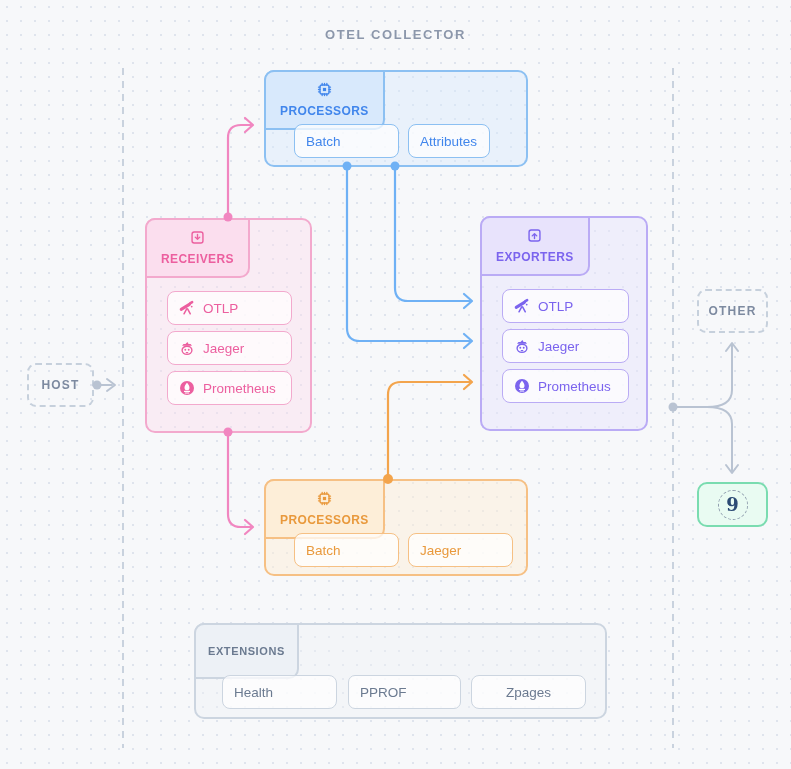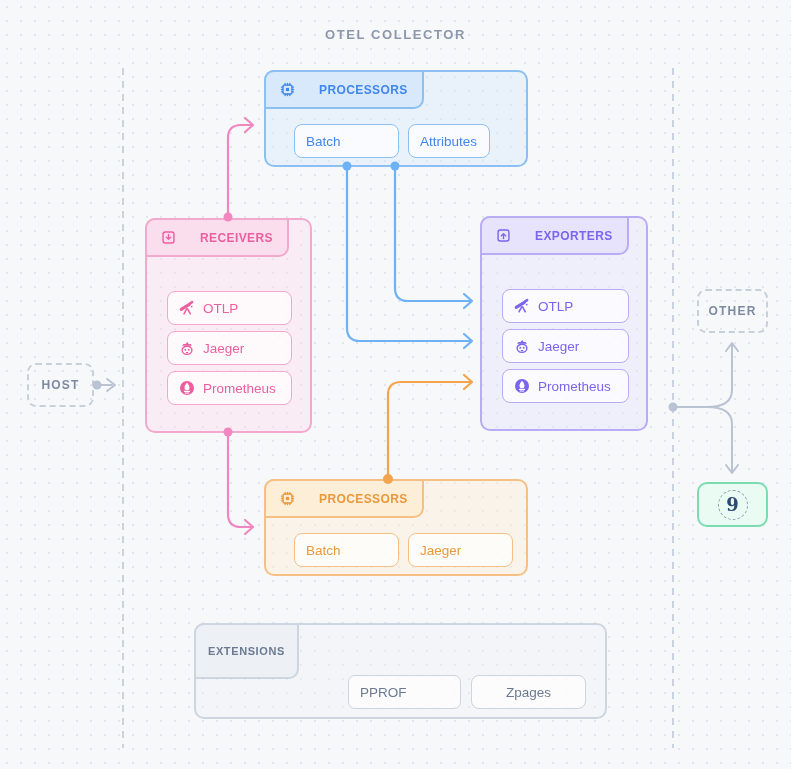--- a/index.html
+++ b/index.html
@@ -16,24 +16,25 @@
     color:#8c97ab;font-size:13px;font-weight:700;letter-spacing:1.6px;
   }
   
   .v-blue  {--bd:#8cc0f2;--hbg:#d8e9fc;--bbg:rgba(216,233,252,.45);--tx:#4186ec;}
   .v-pink  {--bd:#f3a9cd;--hbg:#fbdeee;--bbg:rgba(251,222,238,.45);--tx:#ec5f9f;}
   .v-purple{--bd:#baabf5;--hbg:#e8e3fc;--bbg:rgba(232,227,252,.50);--tx:#7b64ee;}
   .v-orange{--bd:#f6c084;--hbg:#fdeed8;--bbg:rgba(253,238,216,.50);--tx:#e9993c;}
   .v-slate {--bd:#ccd5e0;--hbg:#edf1f6;--bbg:rgba(237,241,246,.40);--tx:#6b7a90;}
   .node{position:absolute;border:2px solid var(--bd);border-radius:10px;background:var(--bbg);}
   .tab{
-    position:absolute;top:-2px;left:-2px;display:flex;align-items:center;gap:24px;
+    position:absolute;top:-2px;left:-2px;display:flex;align-items:center;gap:7px;
     padding:10px 14px;background:var(--hbg);border:2px solid var(--bd);
     border-radius:10px 0 10px 0;color:var(--tx);font-weight:700;font-size:12px;letter-spacing:.4px;
     white-space:nowrap;
+    flex-direction:column;
   }
   .tab.small{padding:20px 12px;font-size:11px;letter-spacing:.6px;}
   .item{
     position:absolute;display:flex;align-items:center;gap:8px;padding:16px 11px;
     background:rgba(255,255,255,.72);border:1.5px solid var(--bd);border-radius:8px;
     color:var(--tx);font-size:13.5px;font-weight:500;white-space:nowrap;
   }
   .ghost{
     position:absolute;border:2px dashed #c6d0dc;border-radius:9px;
     display:flex;align-items:center;justify-content:center;
@@ -203,20 +204,23 @@
     </div>
     <div class="item" style="left:142px;top:52px;width:105px;height:31px;">
       <span>Jaeger</span>
     </div>
   </div>
 
   <div class="node v-slate" style="left:194px;top:623px;width:413px;height:96px;">
     <div class="tab small">
       <span>EXTENSIONS</span>
     </div>
+    <div class="item" style="left:26px;top:50px;width:115px;height:30px;">
+      <span>Health</span>
+    </div>
     <div class="item" style="left:152px;top:50px;width:113px;height:30px;border-radius:7px;">
       <span>PPROF</span>
     </div>
     <div class="item" style="left:275px;top:50px;width:115px;height:30px;justify-content:center;">
       <span>Zpages</span>
     </div>
   </div>
 
   <div class="ghost" style="left:27px;top:363px;width:67px;height:44px;">
     <span>HOST</span>

